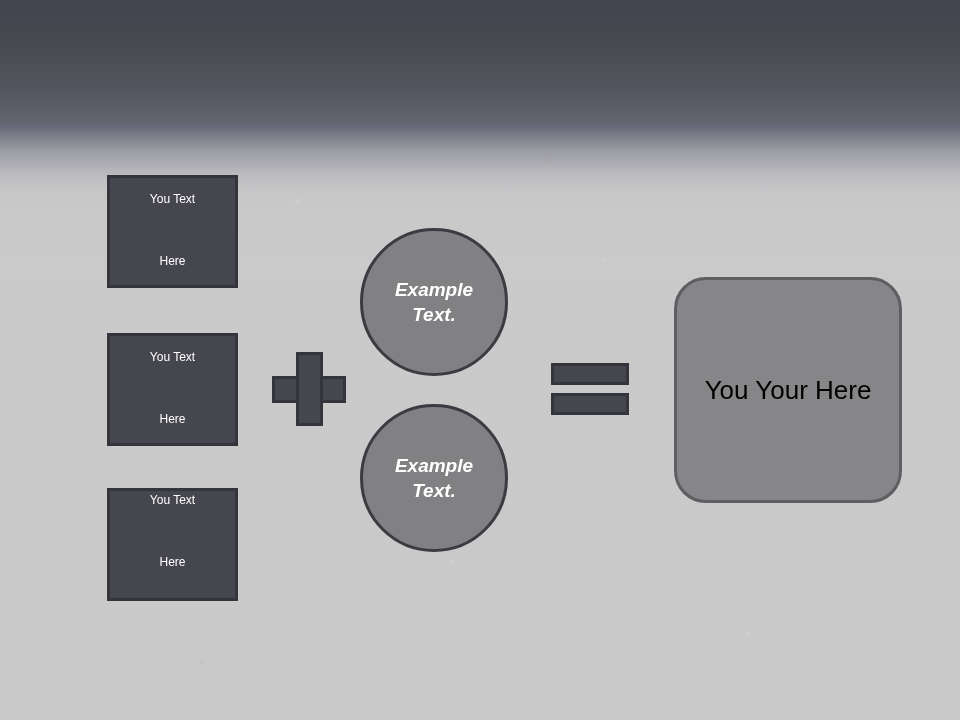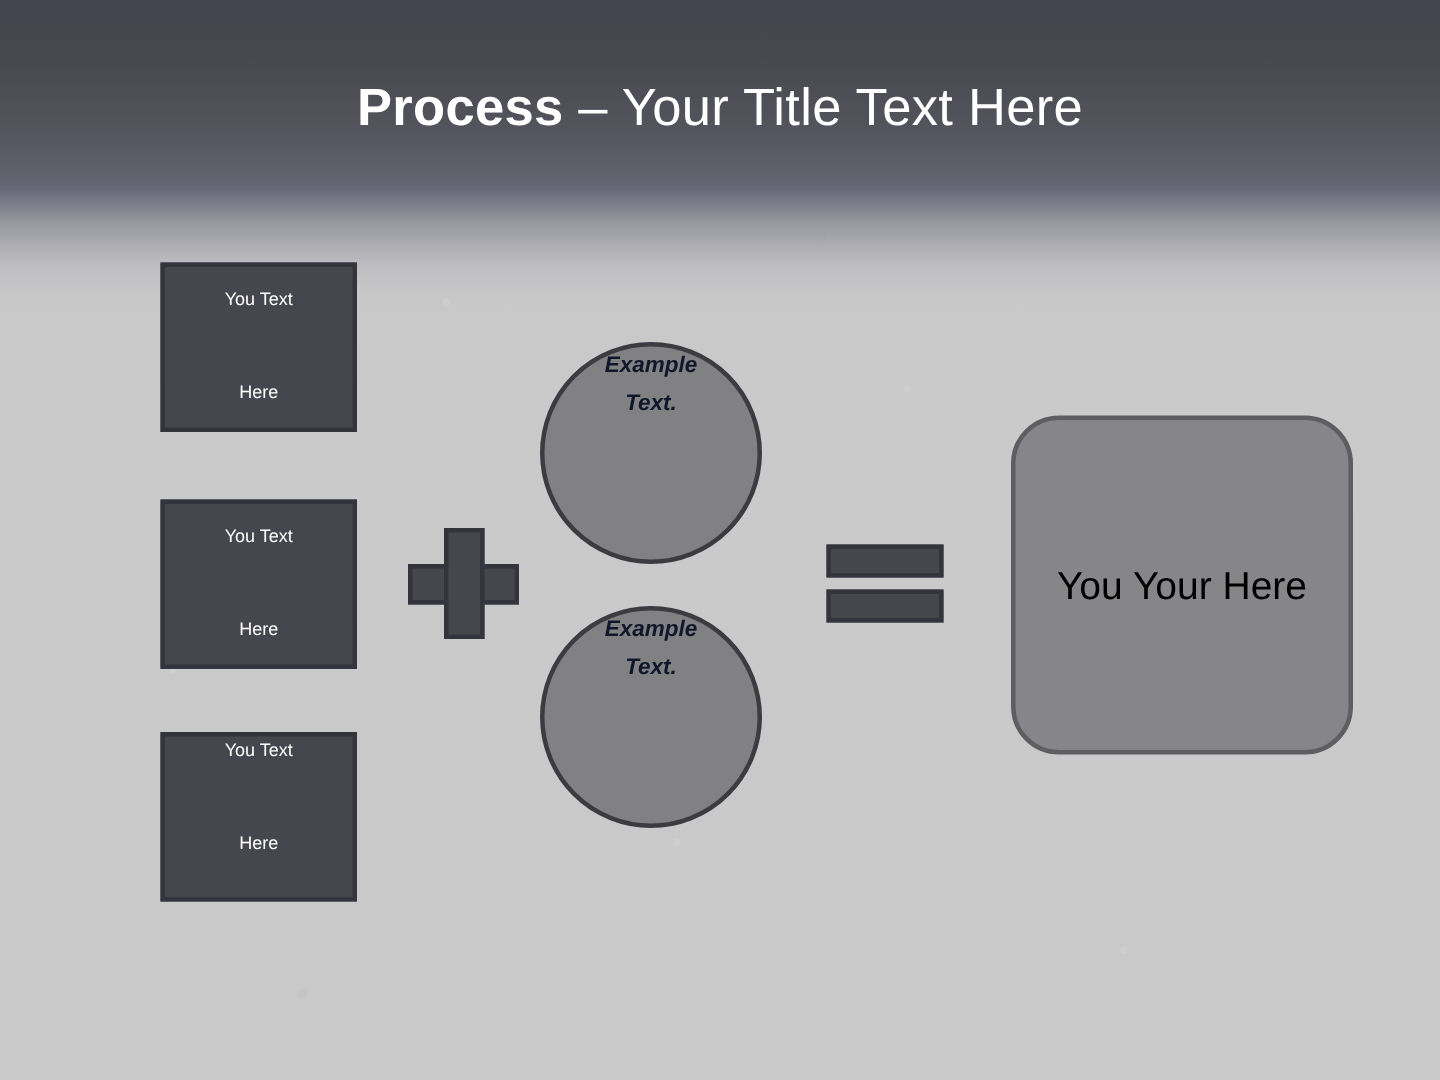--- a/index.html
+++ b/index.html
@@ -115,25 +115,26 @@
   
   .circle {
     position: absolute;
     width: 148px;
     height: 148px;
     border-radius: 50%;
     background: #818183;
     border: 3px solid #3b3b41;
     box-sizing: border-box;
     display: flex;
+    align-items: center;
     justify-content: center;
-    color: #0f172a;
+    color: #ffffff;
     font-weight: bold;
     font-style: italic;
-    font-size: 15px;
+    font-size: 19px;
     line-height: 25px;
     text-align: center;
   }
   #circle1 { left: 360px; top: 228px; }
   #circle2 { left: 360px; top: 404px; }
 
   
   .equals {
     position: absolute;
     left: 551px;
@@ -173,23 +174,20 @@
   }
 </style>
 </head>
 <body>
 
 <div id="slide">
 
   <div class="bg-base"></div>
   <div class="bg-noise"></div>
 
-  <div class="title">
-    <span class="t-bold">Process</span><span class="t-reg"> – Your Title Text Here</span>
-  </div>
 
   <div id="box1" class="box">
     <span>
       <span>You Text</span><br>
       <span>Here</span>
     </span>
   </div>
 
   <div id="box2" class="box">
     <span>

